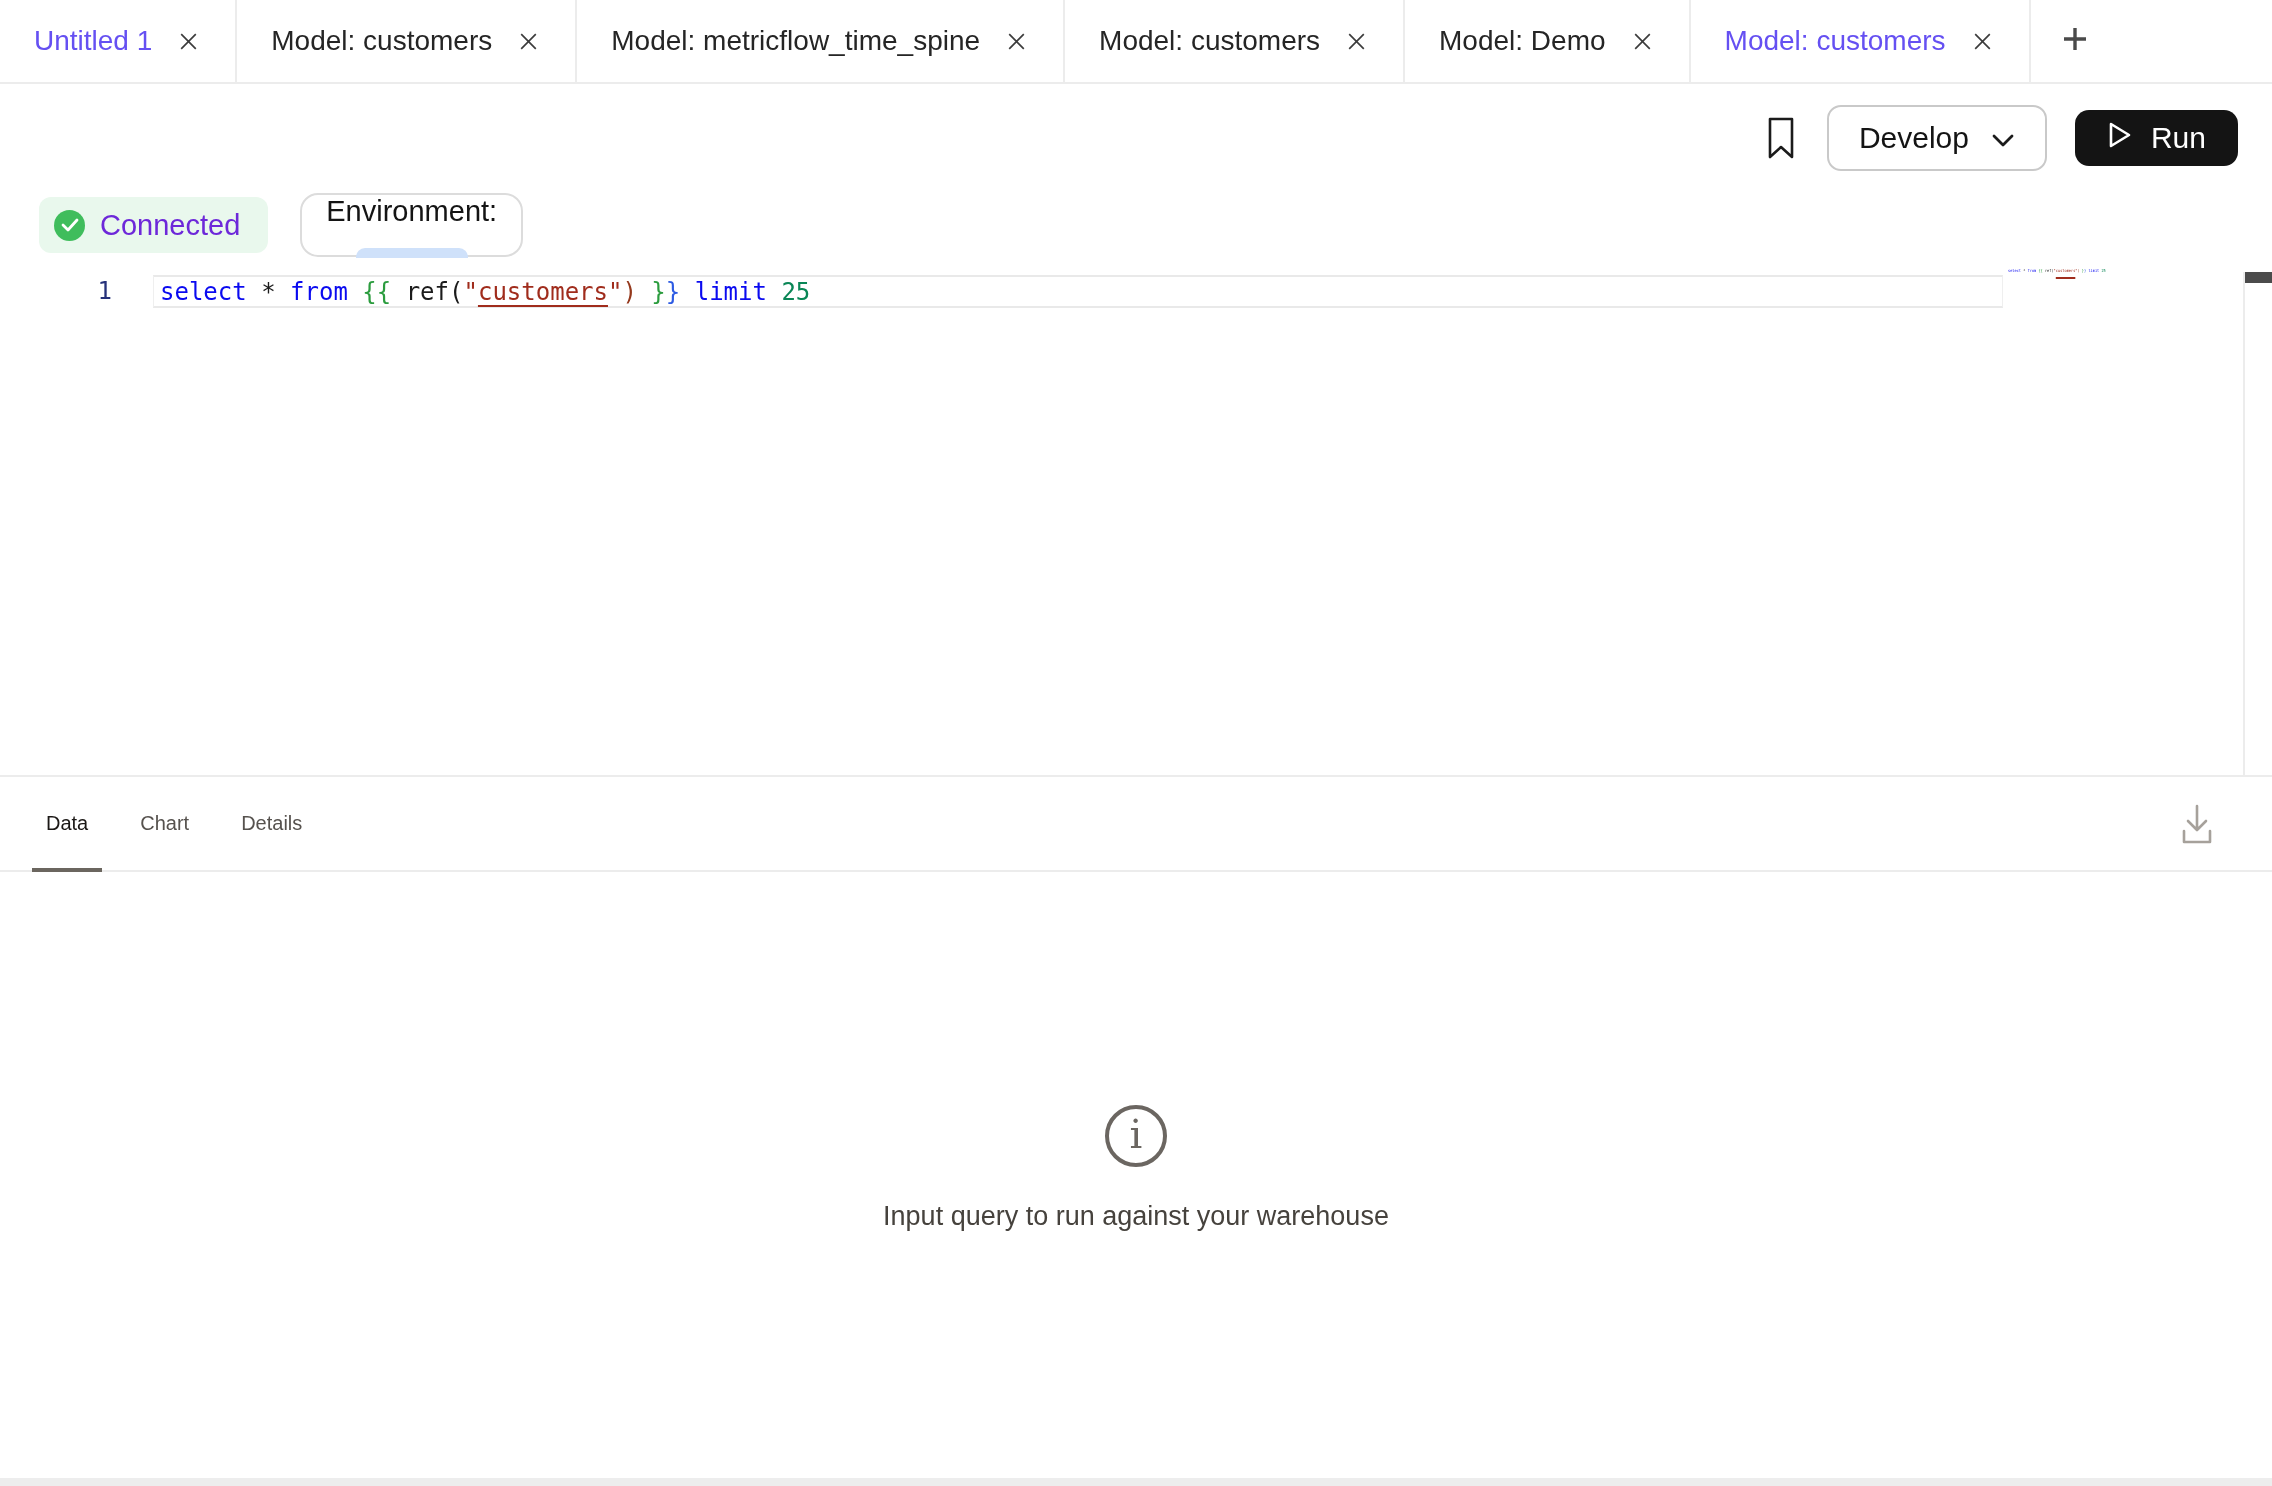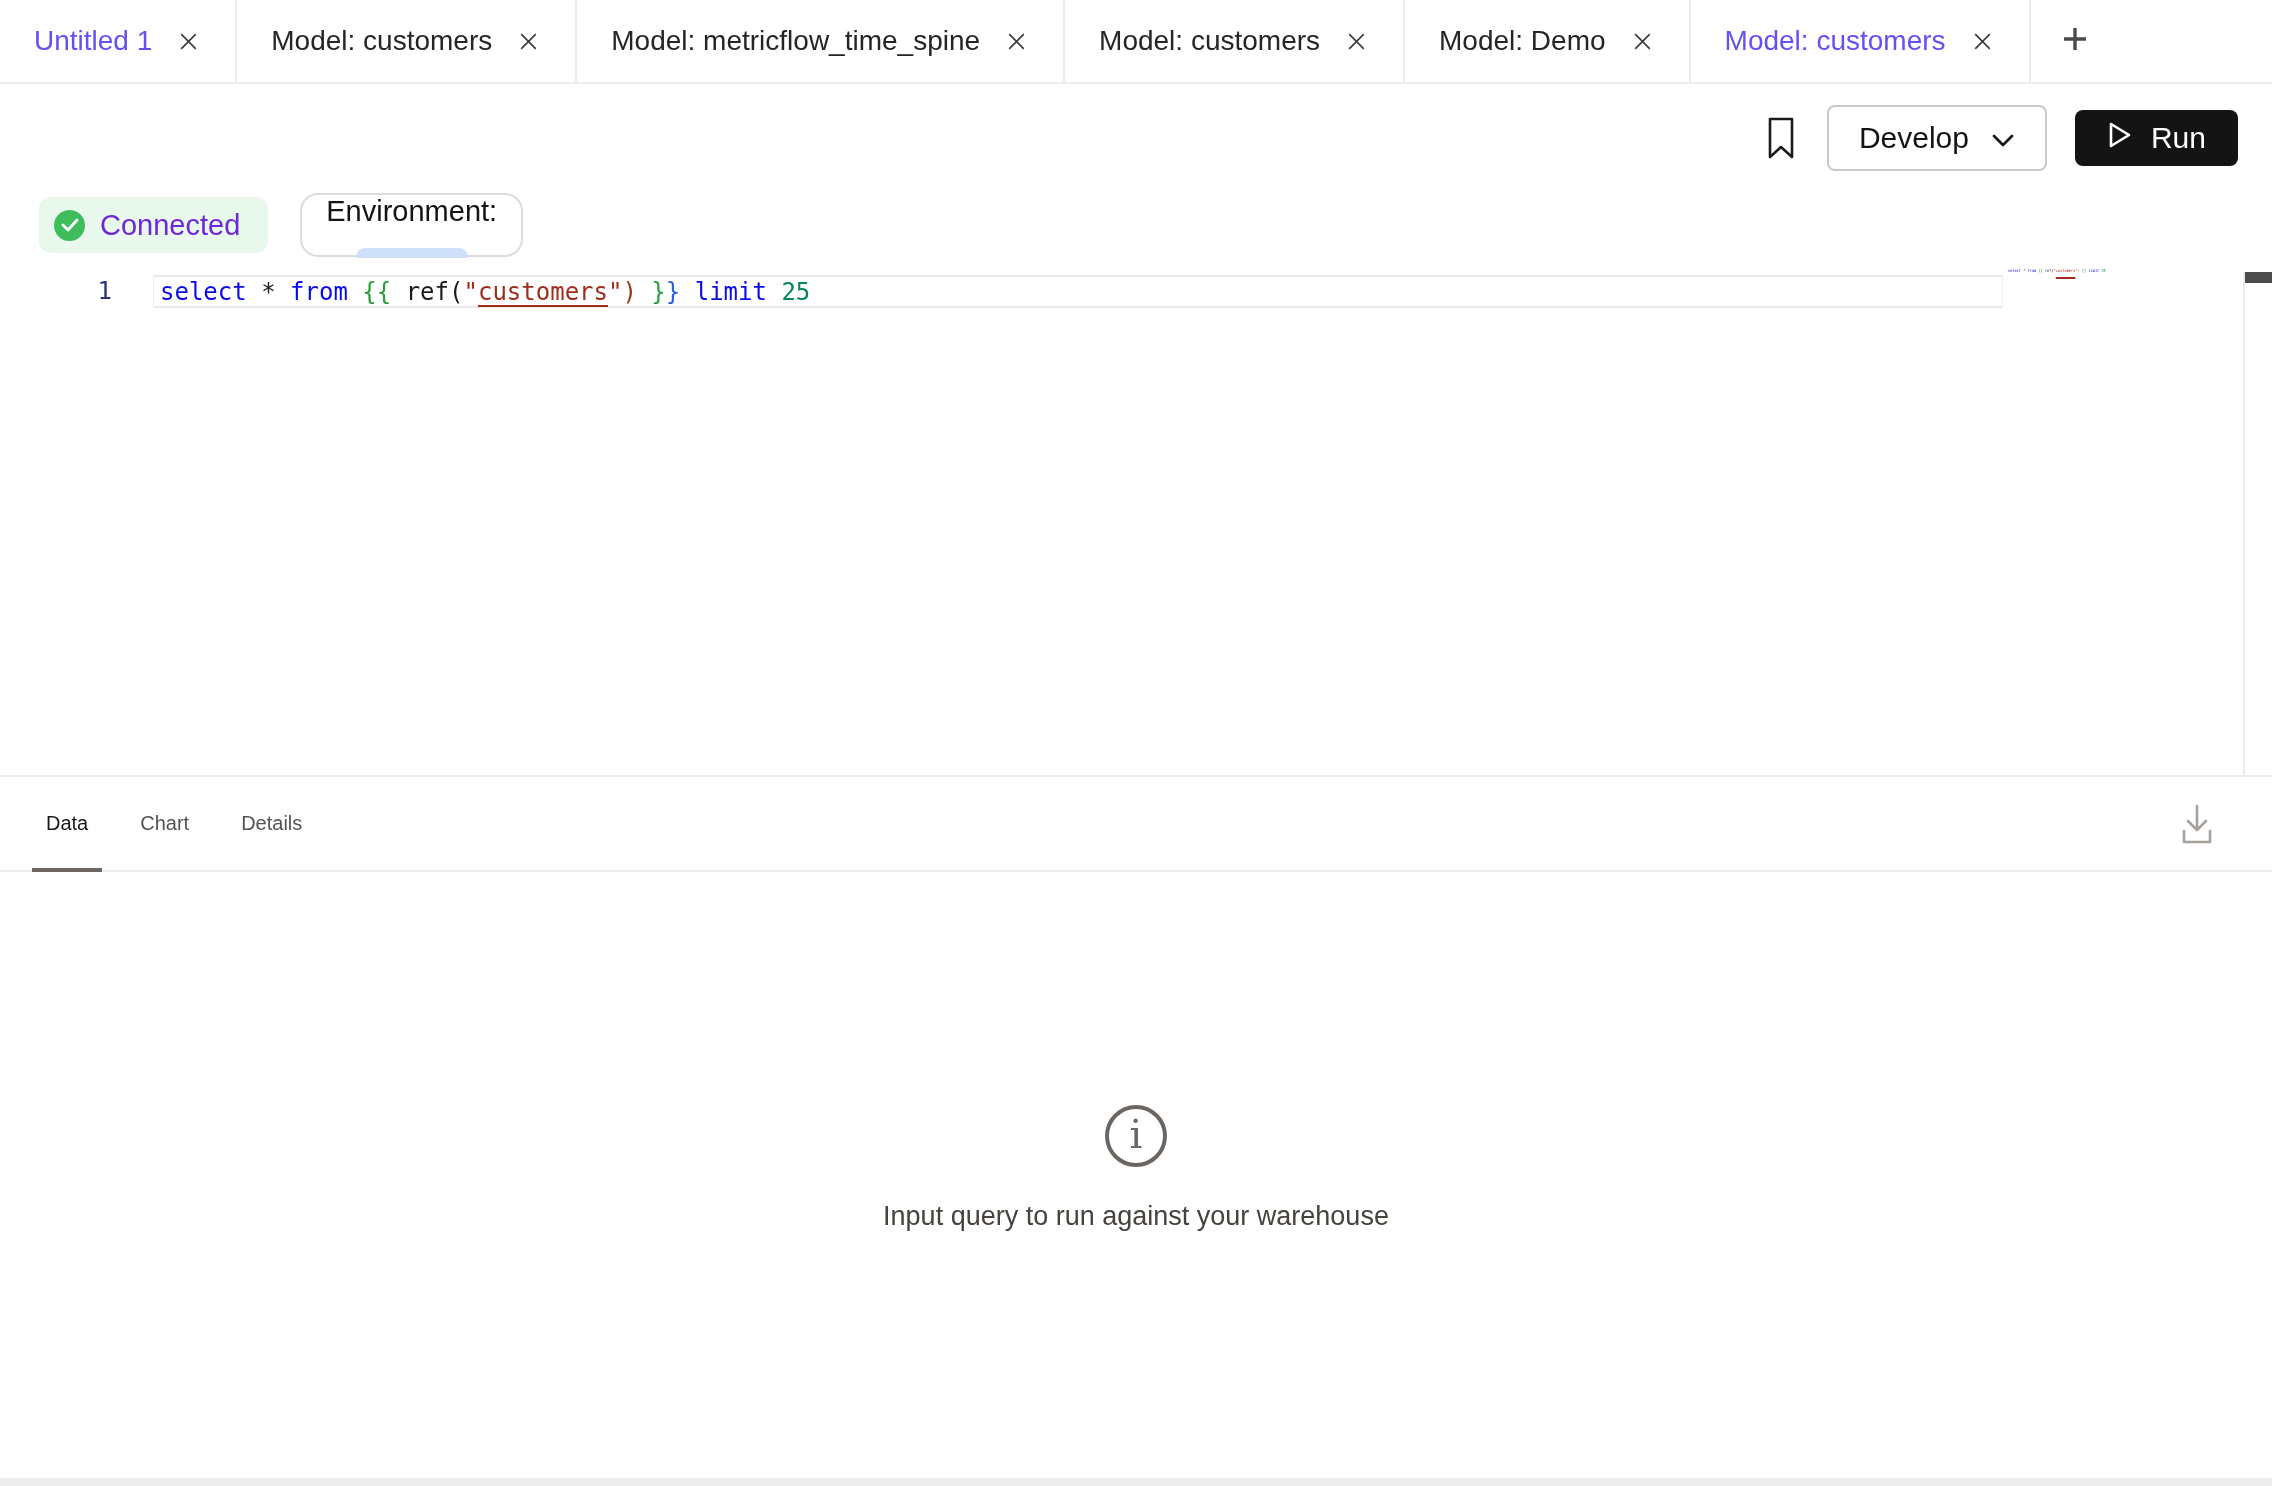--- a/index.html
+++ b/index.html
@@ -14,21 +14,21 @@
          background:#fff; cursor:pointer; white-space:nowrap; }
   .tab.hl { color:#6550f2;text-align:center; }
   .tab-close { display:flex; align-items:center; }
   .newtab { display:flex; align-items:center; justify-content:center;
             width:88px; }
 
   
   .toolbar { height:108px; display:flex; align-items:center;
              justify-content:flex-end; gap:28px; padding-right:34px; }
   .bookmark-btn { display:flex; align-items:center; }
-  .btn { display:flex; align-items:center; border-radius:8px; font-size:30px;
+  .btn { display:flex; align-items:center; border-radius:14px; font-size:30px;
          cursor:pointer; border:none; font-family:inherit; }
   .btn-develop { gap:22px; height:66px; padding:0 30px; background:#fff;
                  border:2px solid #c9c9c9; color:#141414; }
   .btn-run { gap:18px; height:56px; padding:0 32px; background:#141414;
              color:#fff; }
 
   
   .statusrow { height:66px; display:flex; align-items:center; gap:32px;
                padding-left:39px; }
   .badge-connected { display:flex; align-items:center; gap:15px; height:56px;

